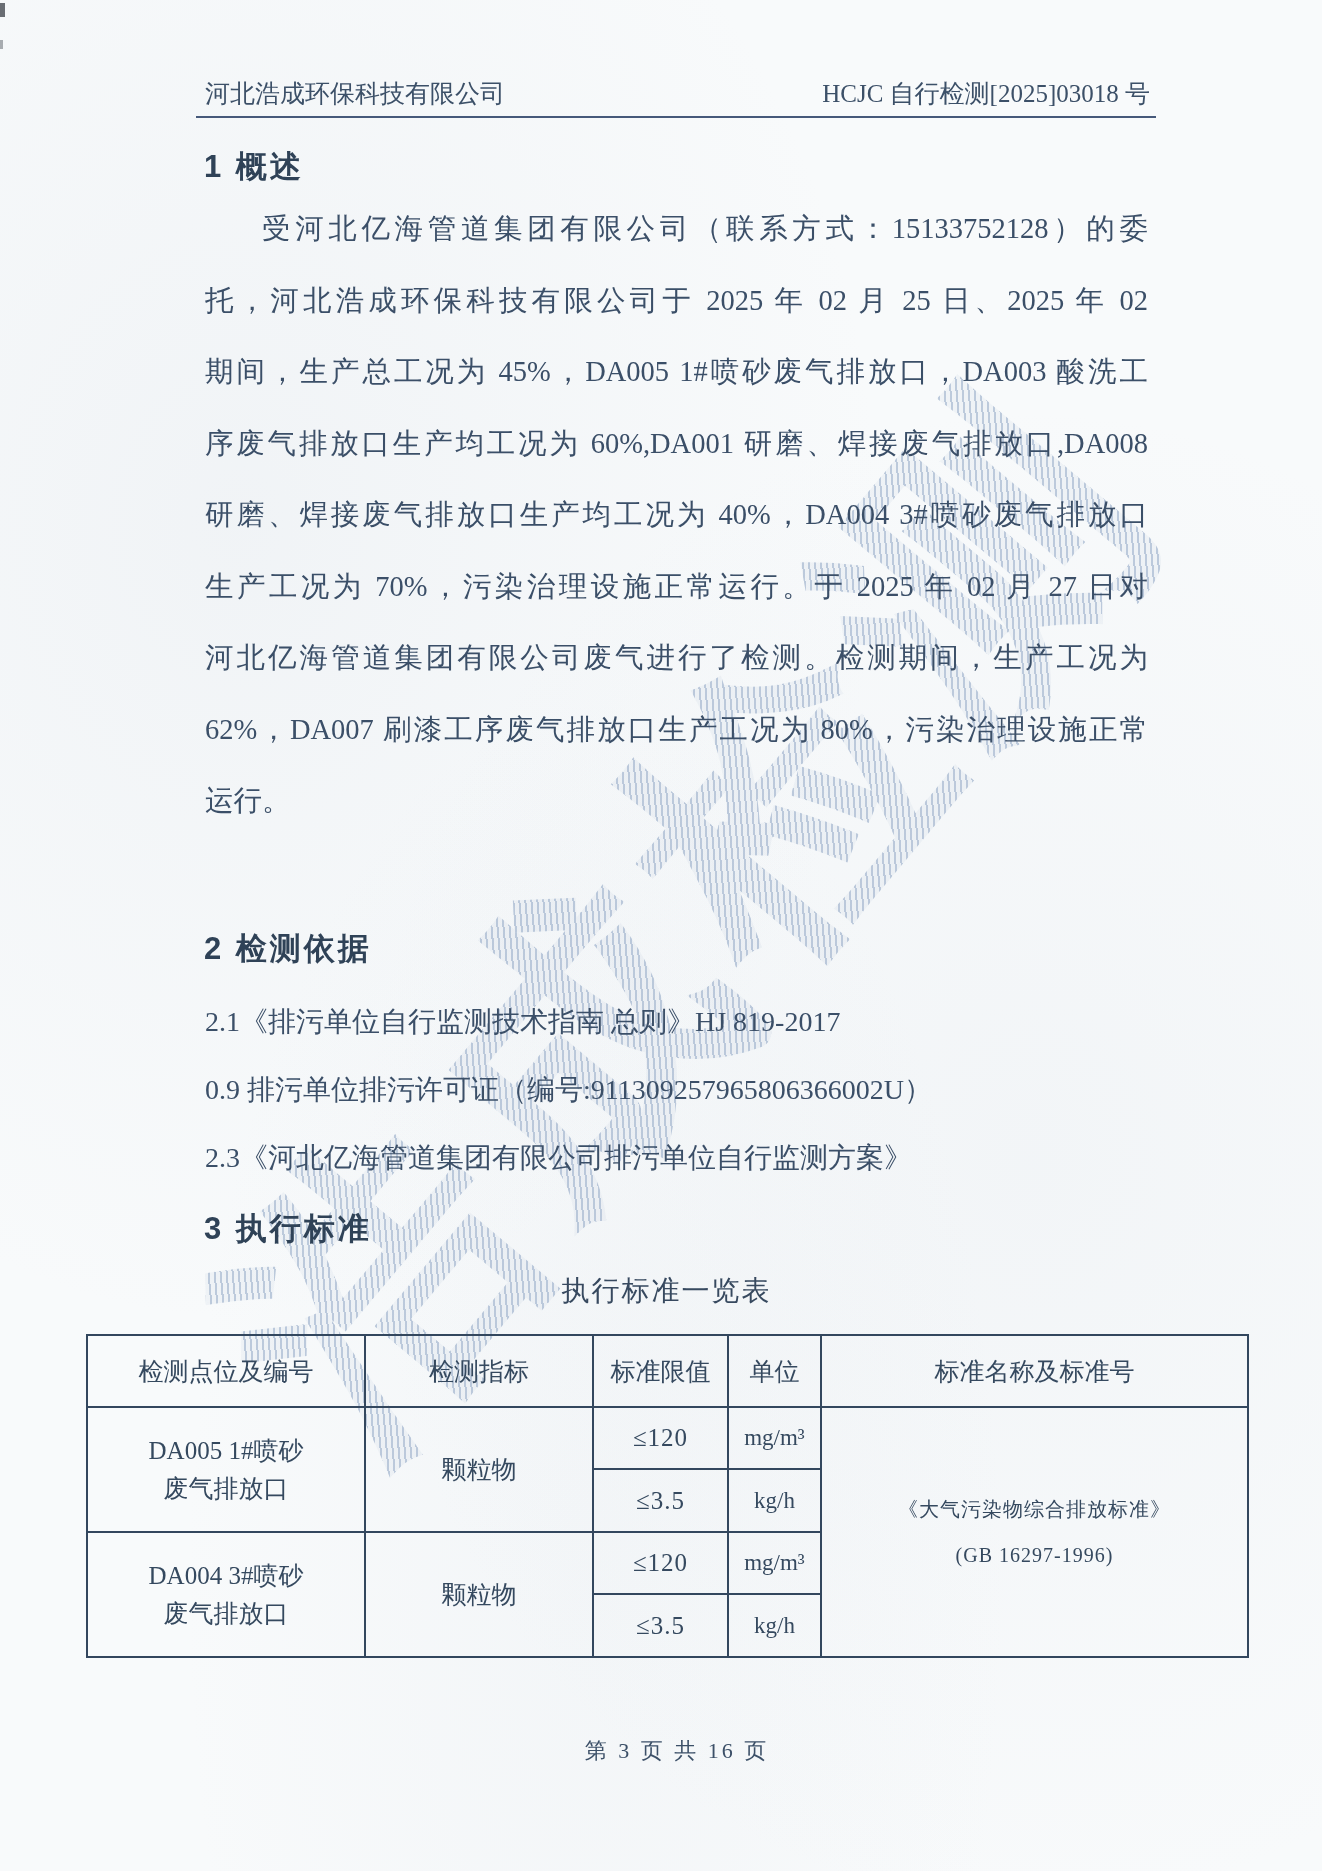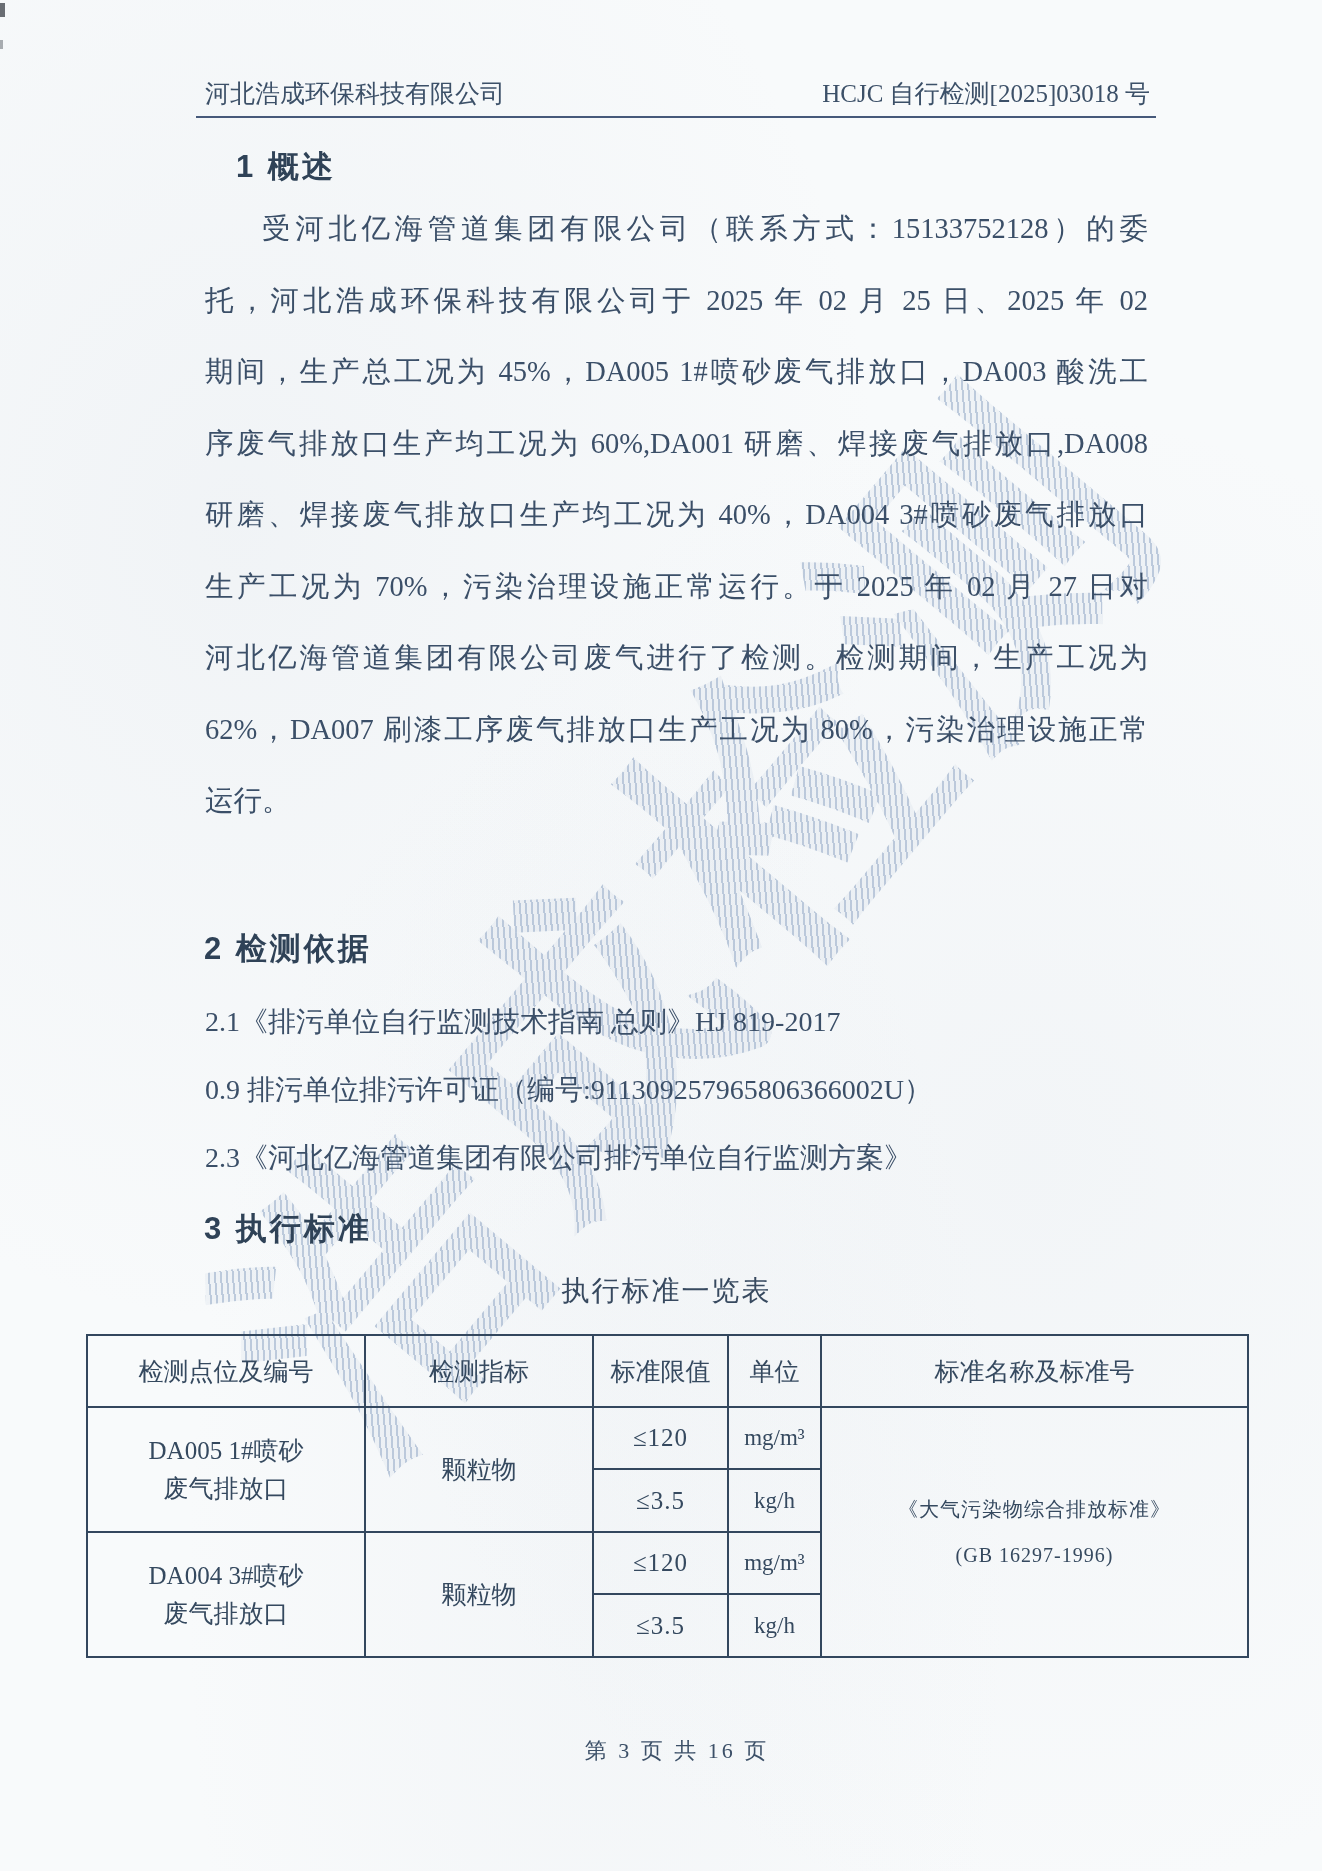--- a/index.html
+++ b/index.html
@@ -46,21 +46,21 @@
     display:flex;justify-content:space-between;align-items:flex-end;
     font-size:25px;line-height:32px;color:#3c5068;
   }
   .header-rule{position:absolute;left:196px;top:116px;width:960px;height:2px;background:#46597a;}
 
   .sec-title{
     position:absolute;left:204px;
     font-family:"Liberation Sans","DejaVu Sans",sans-serif;
     font-weight:700;font-size:31px;color:#2f4257;letter-spacing:3px;
   }
-  #title-1{top:146px;margin-left:32px;}
+  #title-1{top:146px;}
   #title-2{top:928px;}
   #title-3{top:1208px;}
 
   .para{position:absolute;left:205px;top:193px;width:943px;font-size:28.5px;color:#3b4f68;}
   .pline{
     height:71.5px;line-height:71.5px;white-space:nowrap;
     text-align:justify;text-align-last:justify;
   }
   .pline.indent{padding-left:57px;}
   .pline.last{text-align-last:left;}

